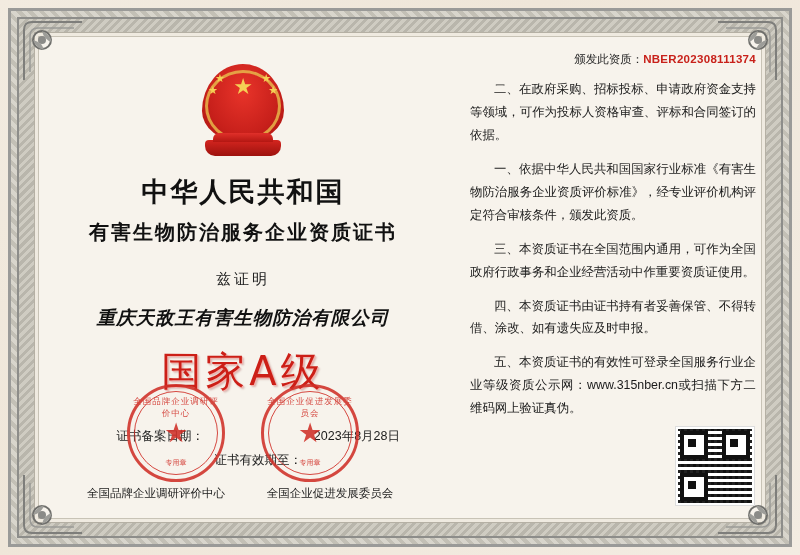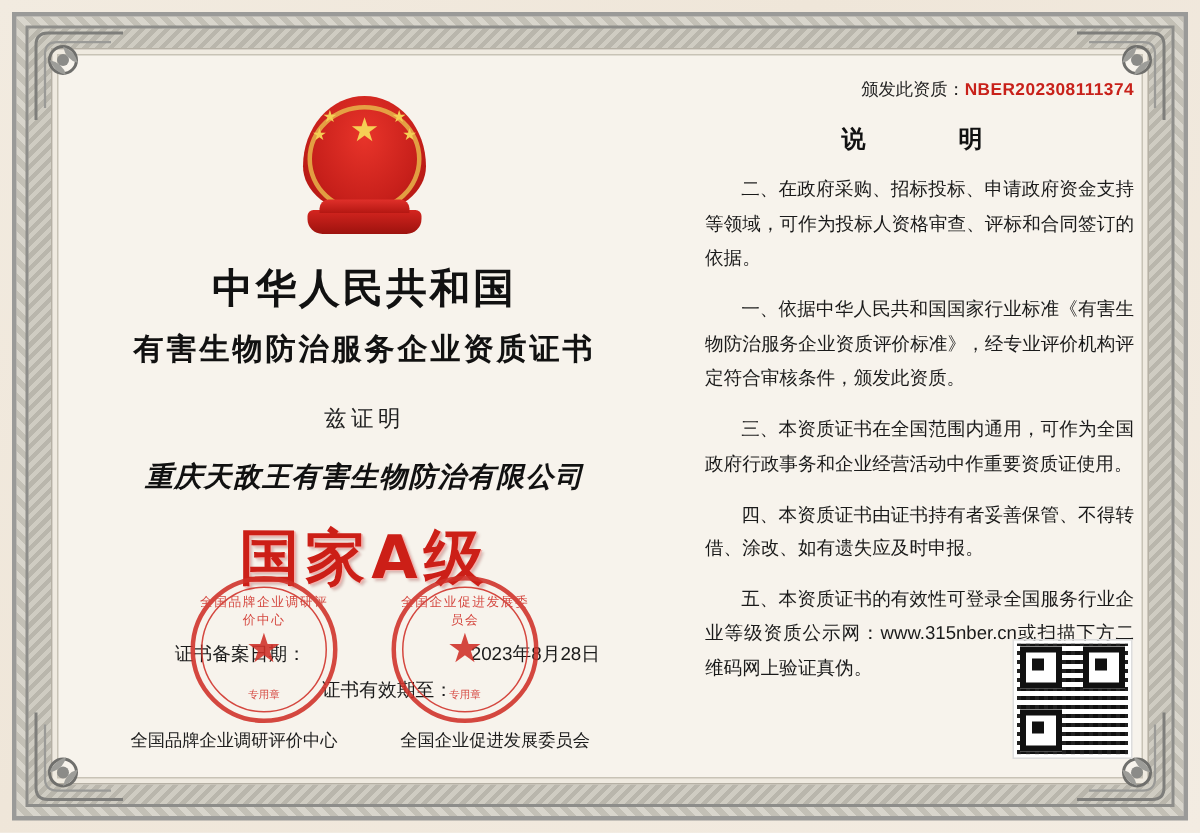--- a/index.html
+++ b/index.html
@@ -89,21 +89,21 @@
 
   .title1,.title2{
     color:#111;font-weight:bold;letter-spacing:2px;
     font-family:"DejaVu Sans","Liberation Sans",sans-serif;
   }
   .title1{font-size:27px;margin-top:14px;}
   .title2{font-size:20px;margin-top:9px;}
   .zizhengming{font-size:15px;color:#222;margin-top:24px;letter-spacing:3px;}
   .company{font-size:18.5px;color:#111;margin-top:16px;font-weight:bold;letter-spacing:1px;font-style:italic;}
   .grade{
-    margin-top:14px;font-size:40px;font-weight:bold;letter-spacing:4px;
+    margin-top:14px;font-size:40px;font-weight:normal;letter-spacing:4px;
     color:#cc1f17;
     text-shadow:1px 1px 0 #f3b2ad, 2px 2px 2px rgba(120,0,0,.25);
     font-family:"DejaVu Sans","Liberation Sans",sans-serif;
   }
   .dates{margin-top:26px;font-size:12.5px;color:#1b1b1b;line-height:1.9;}
   .dates .row{display:flex;justify-content:center;}
   .dates .lbl{width:118px;text-align:right;}
   .dates .val{width:190px;text-align:right;padding-left:6px;}
 
   
@@ -264,21 +264,20 @@
           <div>全国企业促进发展委员会</div>
         </div>
       </div>
     </div>
 
     <div class="right">
       <div class="certno">
         <span>颁发此资质：</span><span class="num">NBER202308111374</span>
       </div>
 
-      <div class="shuoming">说　　明</div>
 
       <div class="clause"><span class="ind"></span><span>二、在政府采购、招标投标、申请政府资金支持等领域，可作为投标人资格审查、评标和合同签订的依据。</span></div>
       <div class="clause"><span class="ind"></span><span>一、依据中华人民共和国国家行业标准《有害生物防治服务企业资质评价标准》，经专业评价机构评定符合审核条件，颁发此资质。</span></div>
       <div class="clause"><span class="ind"></span><span>三、本资质证书在全国范围内通用，可作为全国政府行政事务和企业经营活动中作重要资质证使用。</span></div>
       <div class="clause"><span class="ind"></span><span>四、本资质证书由证书持有者妥善保管、不得转借、涂改、如有遗失应及时申报。</span></div>
       <div class="clause"><span class="ind"></span><span>五、本资质证书的有效性可登录全国服务行业企业等级资质公示网：www.315nber.cn或扫描下方二维码网上验证真伪。</span></div>
 
       <div class="qr">
         <span class="f f1">
             <i></i>

